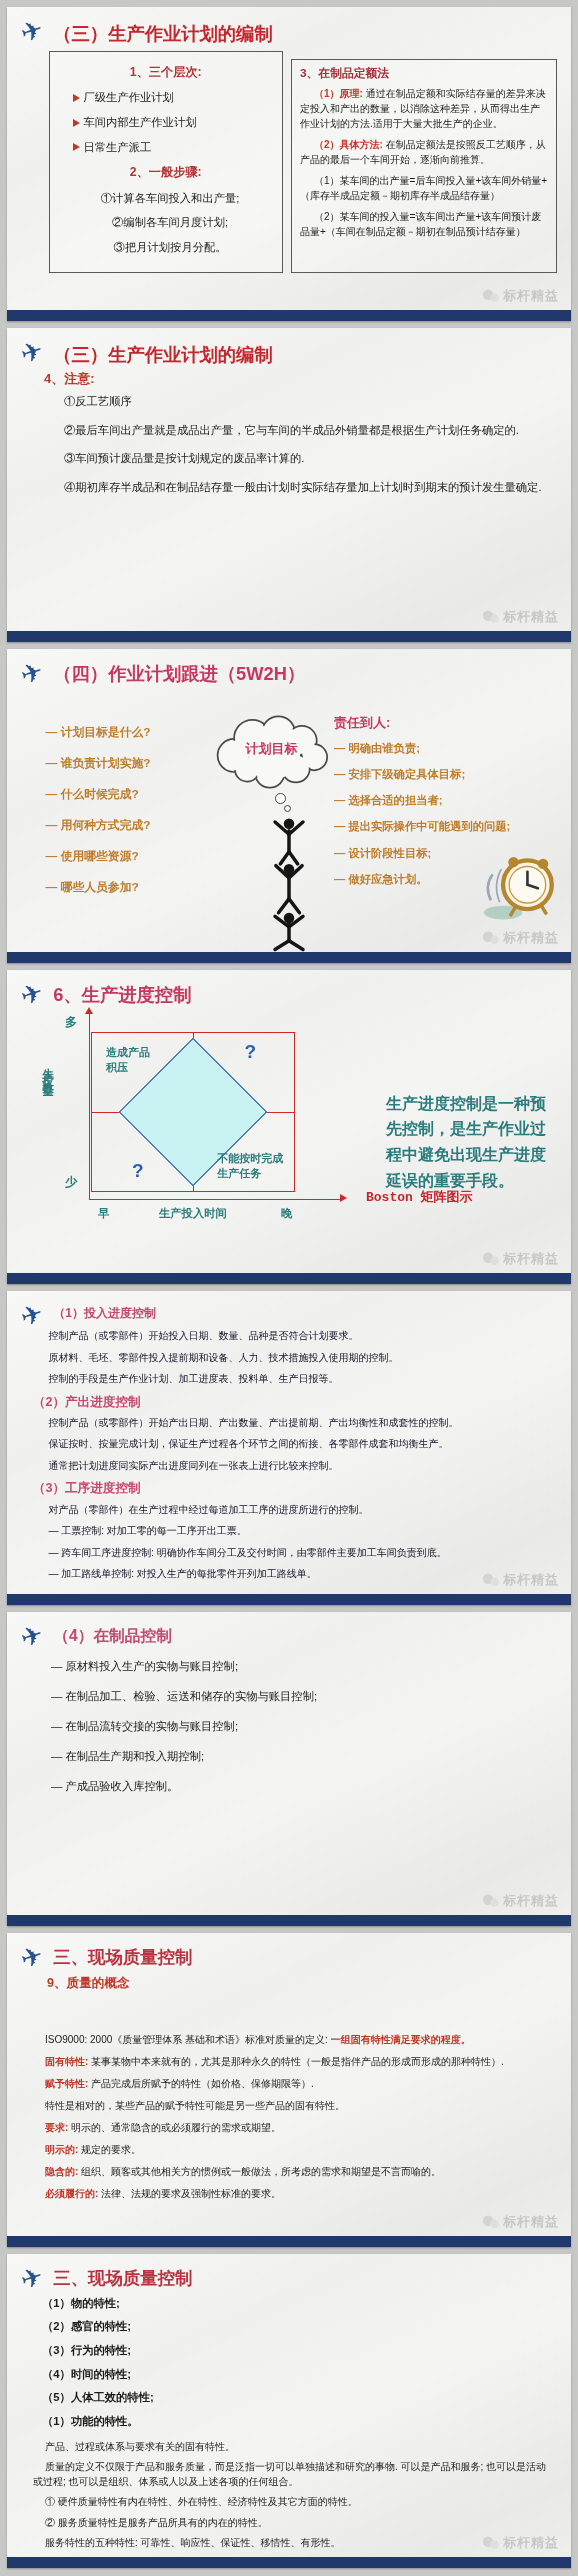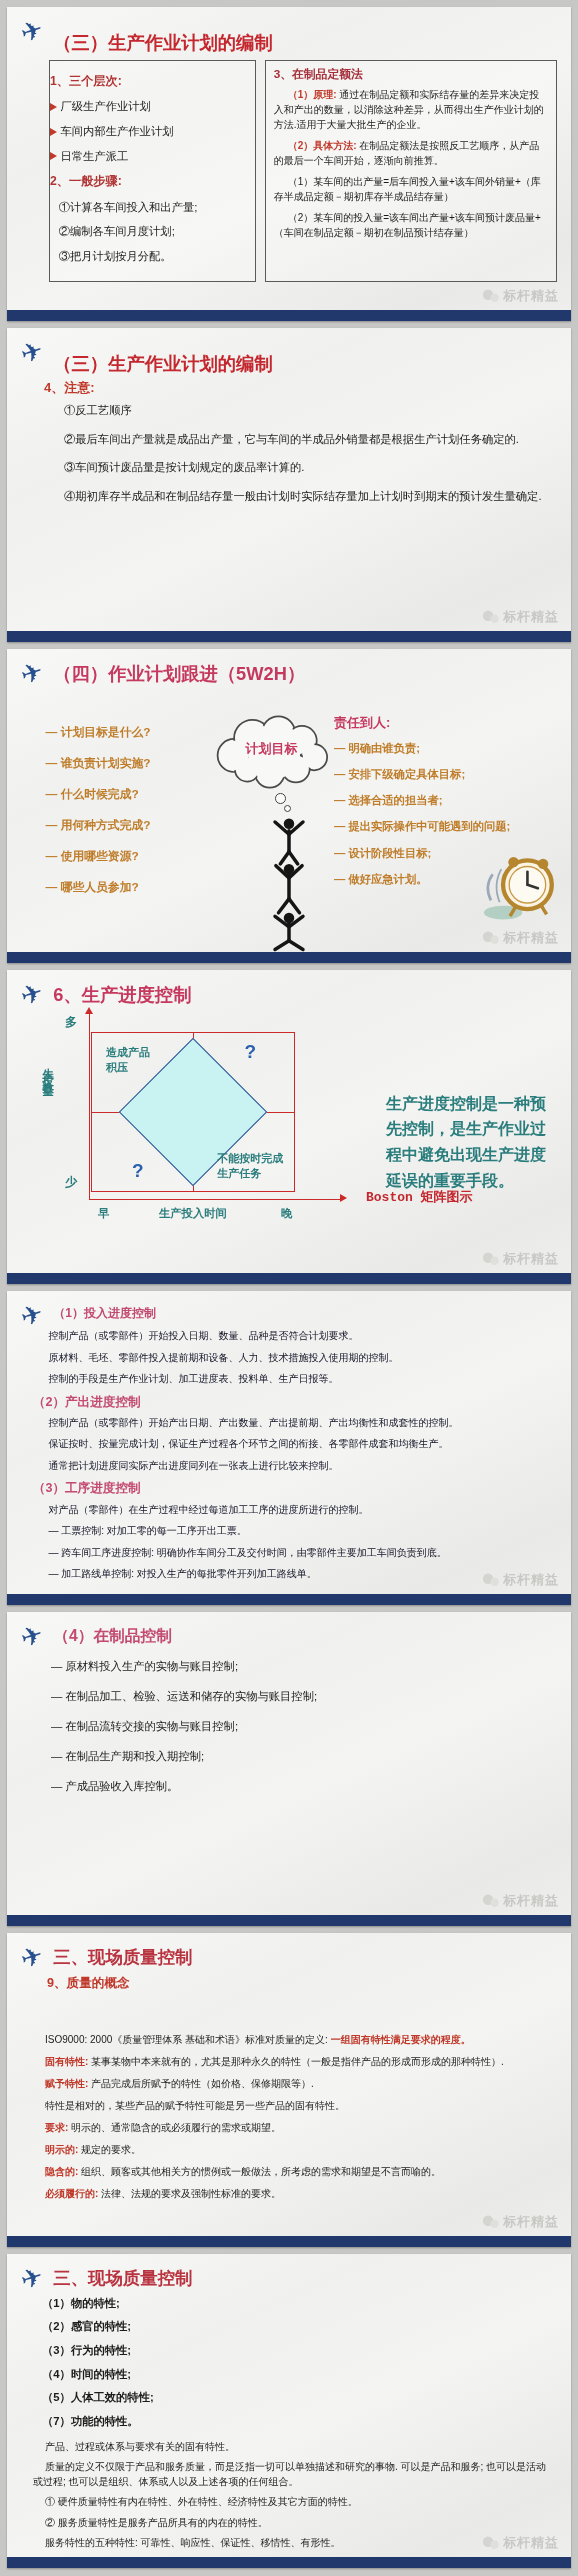--- a/index.html
+++ b/index.html
@@ -6,33 +6,33 @@
   body{width:578px;min-height:2576px;font-family:"Liberation Sans",sans-serif;-webkit-font-smoothing:antialiased;}
   .page{padding-top:7px;}
   .slide{position:relative;margin:0 7px 7px 7px;height:314px;overflow:hidden;
     background:linear-gradient(155deg,#f8f8f6 0%,#f0f0ee 30%,#f4f4f2 55%,#e9e9e7 85%,#efefed 100%);
     box-shadow:0 0.9px 1.7px rgba(0,0,0,.3);}
   .bar{position:absolute;left:0;right:0;bottom:0;height:11.3px;background:#20386b;}
   .wm{position:absolute;right:12.2px;bottom:16.5px;display:flex;align-items:center;gap:3.5px;
       color:#c8c8c5;font-size:13px;font-weight:bold;letter-spacing:0.9px;}
   .hdr{display:flex;align-items:flex-start;gap:10.5px;padding:10.5px 0 1.7px 14px;}
   .plane{color:#27508f;font-size:26px;line-height:1;transform:rotate(-18deg);display:inline-block;}
-  .t1{color:#c4272e;font-size:18.3px;font-weight:bold;margin:12px 0 0 0;text-align:center;}
+  .t1{color:#c4272e;font-size:18.3px;font-weight:bold;margin:3px 0 0 0;text-align:center;}
   .t2{color:#c6395f;font-size:18.3px;font-weight:bold;margin:1.7px 0 0 0;}
   .t3{color:#b8323f;font-size:17.4px;font-weight:bold;margin:1.7px 0 0 0;}
   .h-red{color:#b03434;font-size:12.2px;font-weight:bold;margin:5.2px 0;}
   .lbl{color:#c0392b;font-weight:bold;}
   
   .s1cols{display:flex;gap:8.7px;padding:3.5px 14px 0 42px;}
   .box{border:0.9px solid #5a5a5a;background:rgba(255,255,255,.25);}
-  .box-l{width:207px;padding:7px 0;font-size:11.3px;color:#222;}
+  .box-l{width:207px;padding:7px 23px;font-size:11.3px;color:#222;text-align:center;}
   .box-l .brow{display:flex;gap:3.5px;margin:9.6px 0;align-items:center;}
   .tri{width:0;height:0;border-left:7.8px solid #c0392b;border-top:4.4px solid transparent;border-bottom:4.4px solid transparent;display:inline-block;}
   .box-l .step{margin:9.6px 0 9.6px 8.7px;}
-  .box-r{width:277px;padding:5.2px 7.8px;font-size:10px;color:#1c1c1c;line-height:1.5;}
+  .box-r{width:277px;padding:5.2px 7.8px;font-size:10px;color:#1c1c1c;line-height:1.5;margin-top:8px;}
   .box-r .h-dred{color:#a5303a;font-size:11.8px;font-weight:bold;margin:0 0 3.5px 0;}
   .box-r p{margin:0 0 6.1px 0;text-indent:1.4em;}
   
   .s2h{color:#c0392b;font-size:13px;font-weight:bold;margin:1.7px 0 0 37px;}
   .s2body{padding:5.2px 22.6px 0 40px;font-size:11.3px;color:#1c1c1c;line-height:1.45;}
   .s2body p{margin:0 0 12.2px 0;text-indent:1.5em;}
   
   .s3wrap{position:relative;height:261px;}
   .qcol{position:absolute;left:22.6px;top:37px;}
   .qcol div{color:#bf7d2a;font-size:11.8px;font-weight:bold;margin:0 0 15px 16px;}
@@ -383,21 +383,21 @@
     <div class="hdr">
       <span class="plane">✈</span>
       <h1 class="t3">三、现场质量控制</h1>
     </div>
     <div class="s8list">
       <div>（1）物的特性;</div>
       <div>（2）感官的特性;</div>
       <div>（3）行为的特性;</div>
       <div>（4）时间的特性;</div>
       <div>（5）人体工效的特性;</div>
-      <div>（7）功能的特性。</div>
+      <div>（1）功能的特性。</div>
     </div>
     <div class="s8paras">
       <p>产品、过程或体系与要求有关的固有特性。</p>
       <p>质量的定义不仅限于产品和服务质量，而是泛指一切可以单独描述和研究的事物. 可以是产品和服务; 也可以是活动或过程; 也可以是组织、体系或人以及上述各项的任何组合。</p>
       <p>① 硬件质量特性有内在特性、外在特性、经济特性及其它方面的特性。</p>
       <p>② 服务质量特性是服务产品所具有的内在的特性。</p>
       <p>服务特性的五种特性: 可靠性、响应性、保证性、移情性、有形性。</p>
     </div>
     <div class="wm">
       <svg width="17.4" height="14" viewBox="0 0 20 16">

